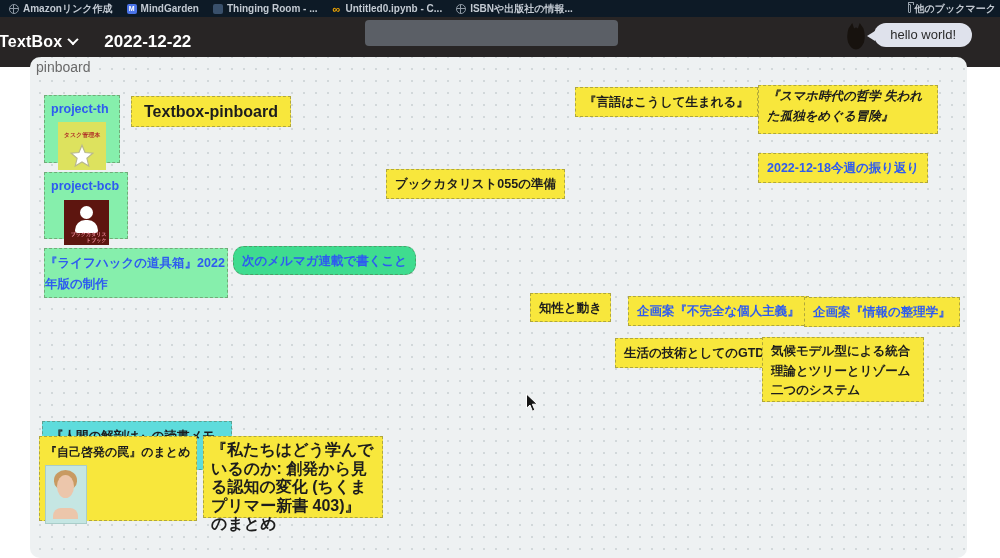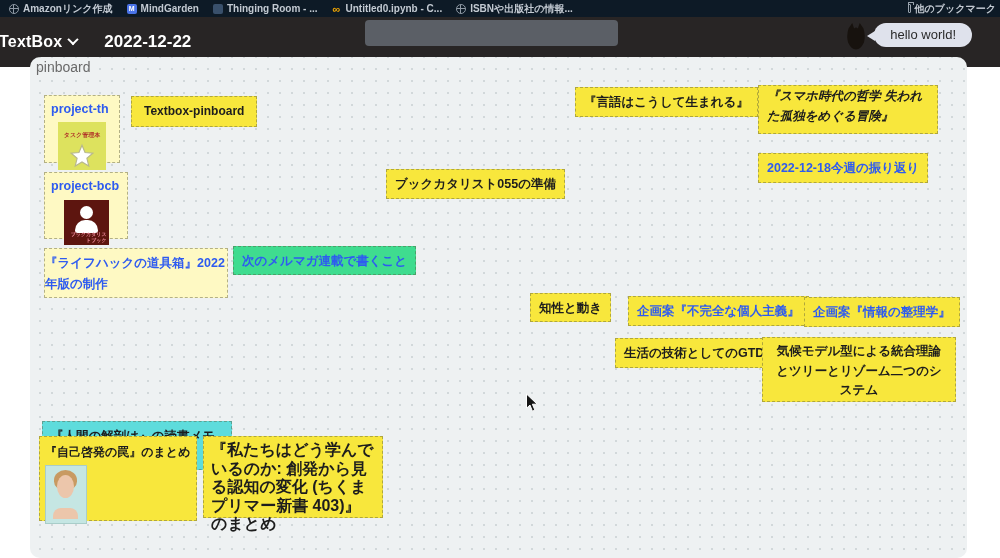--- a/index.html
+++ b/index.html
@@ -60,21 +60,21 @@
   .pinboard-label{position:absolute;left:36px;top:59px;font-size:14px;color:#6a6a6a;}
   
   .note{
     position:absolute;box-sizing:border-box;
     border:1px dashed rgba(90,90,60,.45);
     font-size:12.5px;font-weight:700;line-height:19px;color:#1d1d1d;
     padding:5px 8px;cursor:pointer;
   }
   .note.single{white-space:nowrap;}
   .yellow{background:#f8e73c;}
-  .pink{background:#fef9c3;}
+  .pink{background:#86efac;}
   .green{background:#3fdc8f;}
   .cyan{background:#5edcdc;}
   .blue-text{color:#2e5bf0;}
   .note-link{color:#2e5bf0;text-decoration:none;display:block;font-size:12.5px;font-weight:700;}
   .project{padding:4px 6px;}
   
   .cover{position:relative;overflow:hidden;}
   .cover-th{width:48px;height:48px;background:#dde25e;margin:3px auto 0;text-align:center;}
   .cover-th .cap{display:block;font-size:6px;color:#b03028;margin-top:4px;letter-spacing:0;}
   .cover-bcb{width:45px;height:45px;background:#5d150f;margin:4px auto 0;}
@@ -141,52 +141,52 @@
 <div class="note pink project" style="left:44px;top:95px;width:76px;height:68px;">
   <a class="note-link">project-th</a>
   <div class="cover cover-th">
     <span class="cap">タスク管理本</span>
     <svg width="30" height="28" viewBox="0 0 24 24" style="margin-top:-2px;">
       <path d="M12 2l2.6 6.2 6.7.5-5.1 4.4 1.6 6.6L12 16.3 6.2 19.7l1.6-6.6-5.1-4.4 6.7-.5z" fill="#ffffff" stroke="#b7b78c" stroke-width="1"></path>
     </svg>
   </div>
 </div>
 
-<div class="note yellow single" style="left:131px;top:96px;height:31px;font-size:12px;padding:5px 12px;">Textbox-pinboard</div>
+<div class="note yellow single" style="left:131px;top:96px;height:31px;font-size:16px;padding:5px 12px;">Textbox-pinboard</div>
 
 <div class="note pink project" style="left:44px;top:172px;width:84px;height:67px;">
   <a class="note-link">project-bcb</a>
   <div class="cover cover-bcb">
     <div class="bcb-head"></div>
     <div class="bcb-body"></div>
     <span class="cap">ブックカタリストブック</span>
   </div>
 </div>
 
 <div class="note pink blue-text" style="left:44px;top:248px;width:184px;height:50px;line-height:21px;padding:4px 0;">『ライフハックの道具箱』2022年版の制作</div>
 
-<div class="note green blue-text single" style="left:233px;top:246px;height:29px;">次のメルマガ連載で書くこと</div>
+<div class="note green blue-text single" style="left:233px;top:246px;height:29px;border-radius:11px;">次のメルマガ連載で書くこと</div>
 
 <div class="note yellow single" style="left:386px;top:169px;height:30px;">ブックカタリスト055の準備</div>
 
 <div class="note yellow single" style="left:575px;top:87px;height:30px;">『言語はこうして生まれる』</div>
 
 <div class="note yellow" style="left:758px;top:85px;width:180px;height:49px;line-height:20px;padding:0 8px;font-style:italic;">『スマホ時代の哲学 失われた孤独をめぐる冒険』</div>
 
 <div class="note yellow blue-text single" style="left:758px;top:153px;height:30px;">2022-12-18今週の振り返り</div>
 
 <div class="note yellow single" style="left:530px;top:293px;height:29px;">知性と動き</div>
 
 <div class="note yellow blue-text single" style="left:628px;top:296px;height:30px;">企画案『不完全な個人主義』</div>
 
 <div class="note yellow blue-text single" style="left:804px;top:297px;height:30px;">企画案『情報の整理学』</div>
 
 <div class="note yellow single" style="left:615px;top:338px;height:30px;">生活の技術としてのGTD</div>
 
-<div class="note yellow" style="left:762px;top:337px;width:194px;height:65px;line-height:19.5px;padding:4px 8px;text-align:center;">気候モデル型による統合理論とツリーとリゾーム二つのシステム</div>
+<div class="note yellow" style="left:762px;top:337px;width:162px;height:65px;line-height:19.5px;padding:4px 8px;">気候モデル型による統合理論とツリーとリゾーム二つのシステム</div>
 
 <div class="note cyan" style="left:42px;top:374px;width:190px;height:49px;line-height:20px;padding:4px 8px;margin-top:47px;">『人間の解剖は』の読書メモ作り</div>
 
 <div class="note yellow" style="left:39px;top:436px;width:158px;height:85px;padding:6px 5px;font-size:12px;">
   <div>『自己啓発の罠』のまとめ</div>
   <div class="cover cover-face">
     <div class="face-hair"></div>
     <div class="face-skin"></div>
     <div class="face-body"></div>
   </div>

